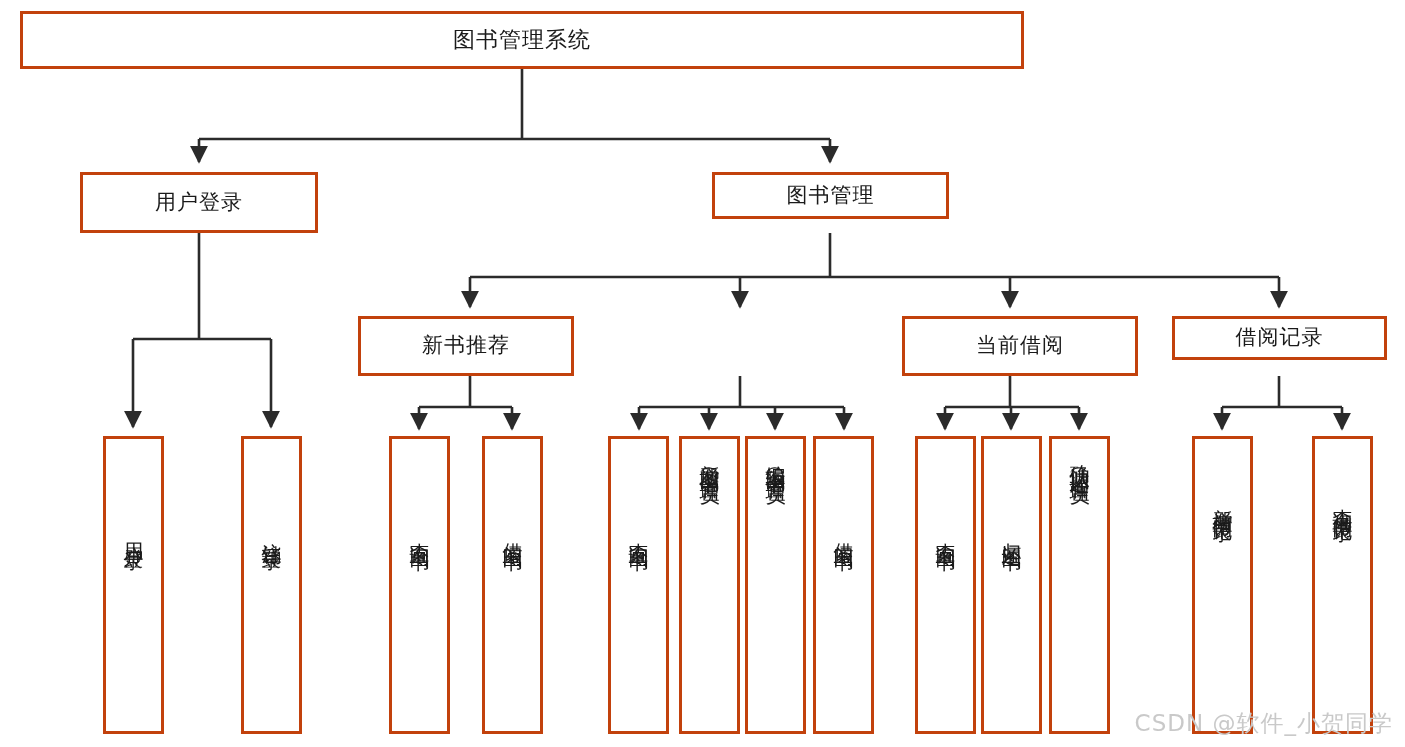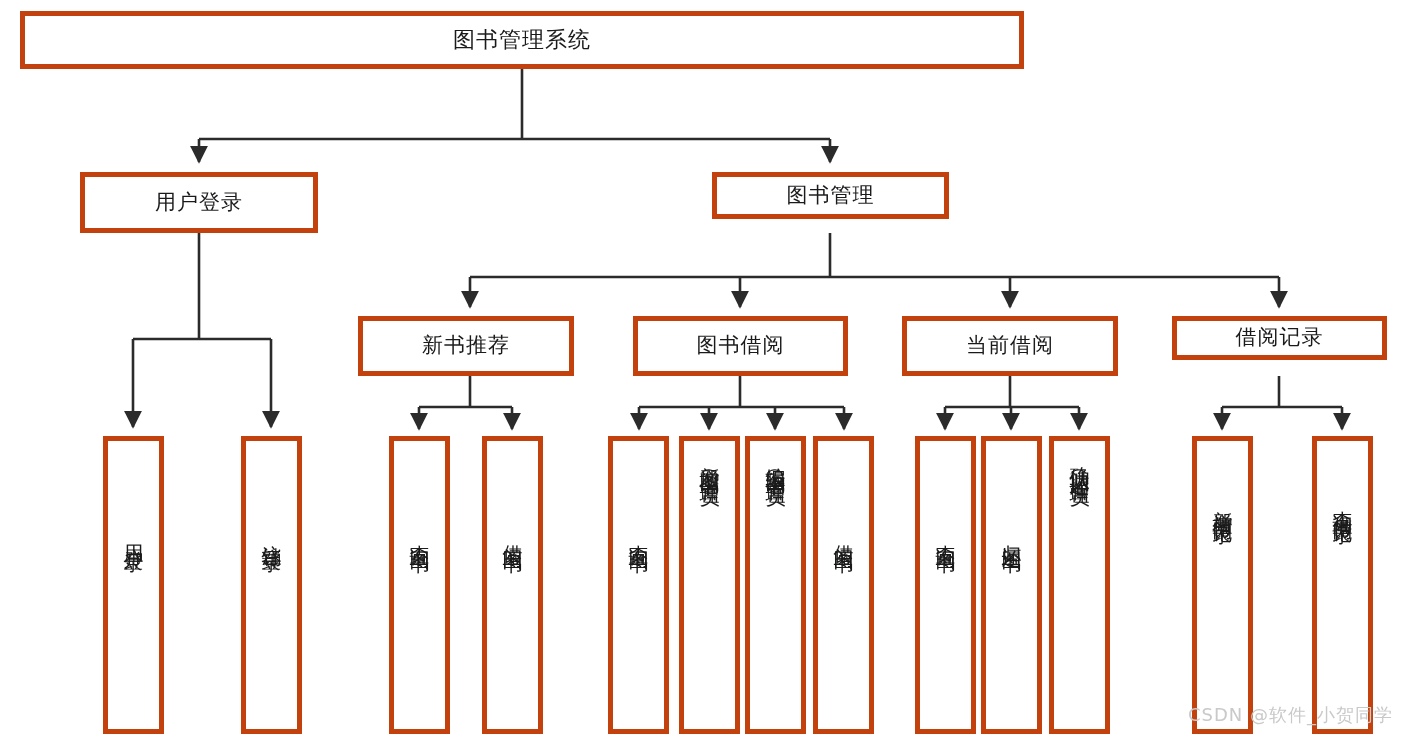--- a/index.html
+++ b/index.html
@@ -18,21 +18,21 @@
   #connectors {
     position: absolute;
     left: 0;
     top: 0;
     width: 1405px;
     height: 747px;
   }
   .node {
     position: absolute;
     box-sizing: border-box;
-    border: 5px solid #c2410c;
+    border: 3px solid #c2410c;
     background: #ffffff;
     display: flex;
     align-items: center;
     justify-content: center;
     color: #1a1a1a;
   }
   .node.h {
     font-size: 21px;
     line-height: 1.2;
     letter-spacing: 1px;
@@ -60,22 +60,22 @@
   }
   .vtext.mid2 {
     margin-top: 50px;
   }
   .vtext.top {
     margin-top: 6px;
   }
   .watermark {
     position: absolute;
     right: 12px;
-    bottom: 20px;
-    font-size: 18px;
+    bottom: 8px;
+    font-size: 23px;
     color: #c9c9c9;
     letter-spacing: 1px;
     white-space: nowrap;
   }
 </style>
 </head>
 <body>
 
 <div id="canvas">
 
@@ -136,24 +136,21 @@
   <div class="node h" style="left:80px; top:172px; width:238px; height:61px;">
     <span>用户登录</span>
   </div>
   <div class="node h" style="left:712px; top:172px; width:237px; height:47px;">
     <span>图书管理</span>
   </div>
 
   <div class="node h" style="left:358px; top:316px; width:216px; height:60px;">
     <span>新书推荐</span>
   </div>
-  <div class="node h" style="left:633px; top:316px; width:215px; height:60px;">
-    <span>图书借阅</span>
-  </div>
-  <div class="node h" style="left:902px; top:316px; width:216px; height:60px;">
+  <div class="node h" style="left:902px; top:316px; width:236px; height:60px;">
     <span>当前借阅</span>
   </div>
   <div class="node h" style="left:1172px; top:316px; width:215px; height:44px;">
     <span>借阅记录</span>
   </div>
 
   <div class="node v" style="left:103px; top:436px; width:61px; height:298px;">
     <span class="vtext mid">用户登录</span>
   </div>
   <div class="node v" style="left:241px; top:436px; width:61px; height:298px;">

